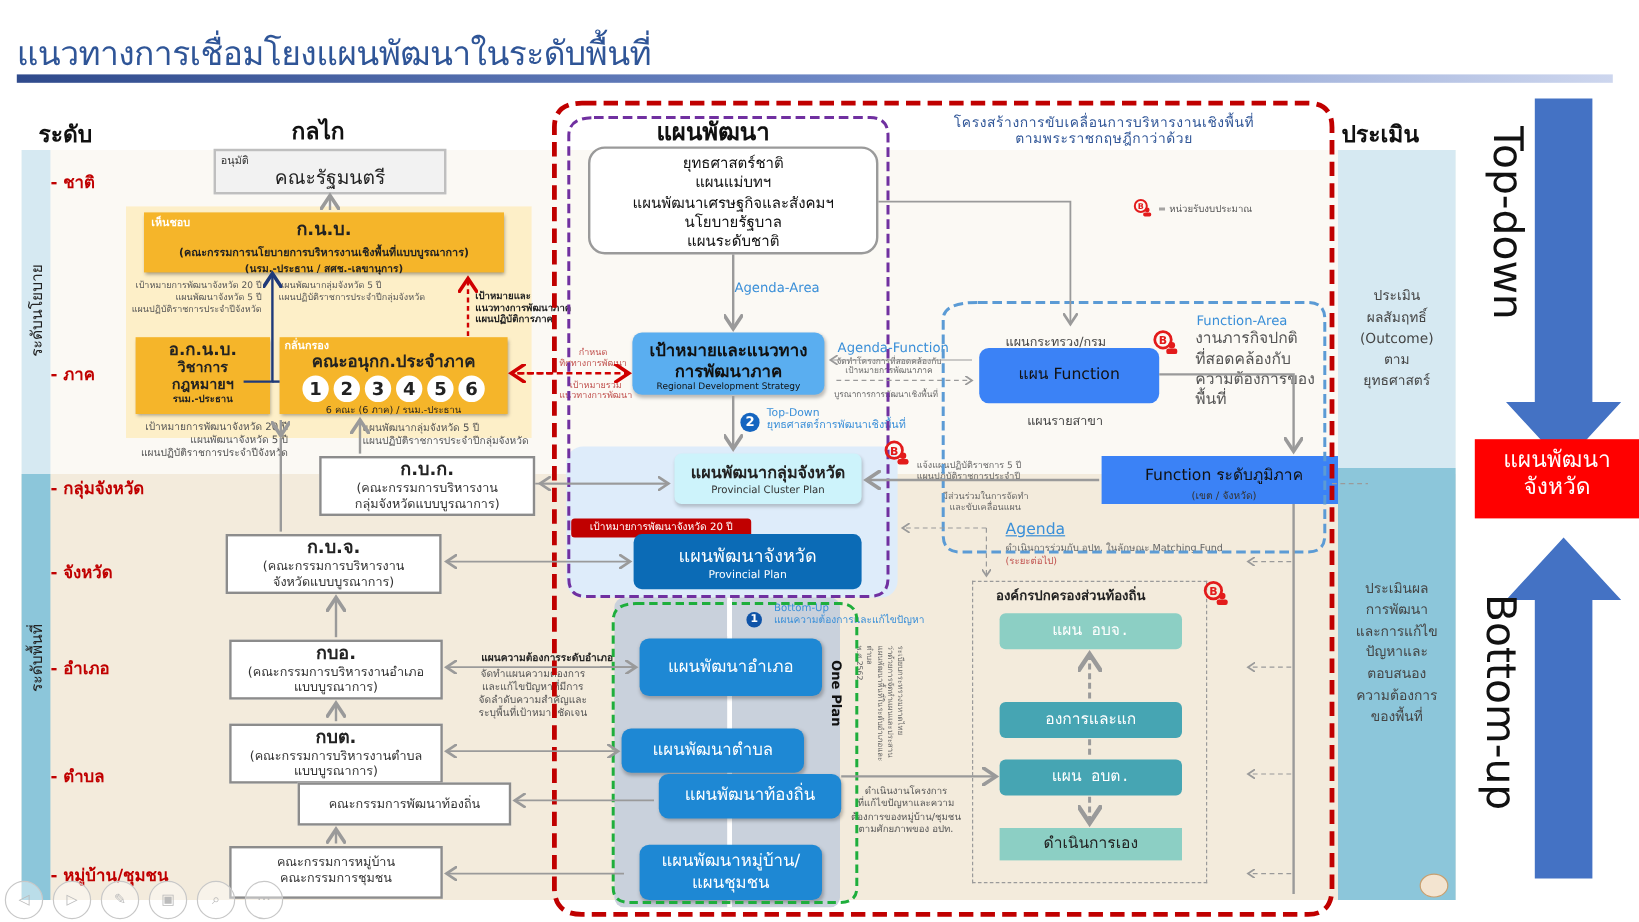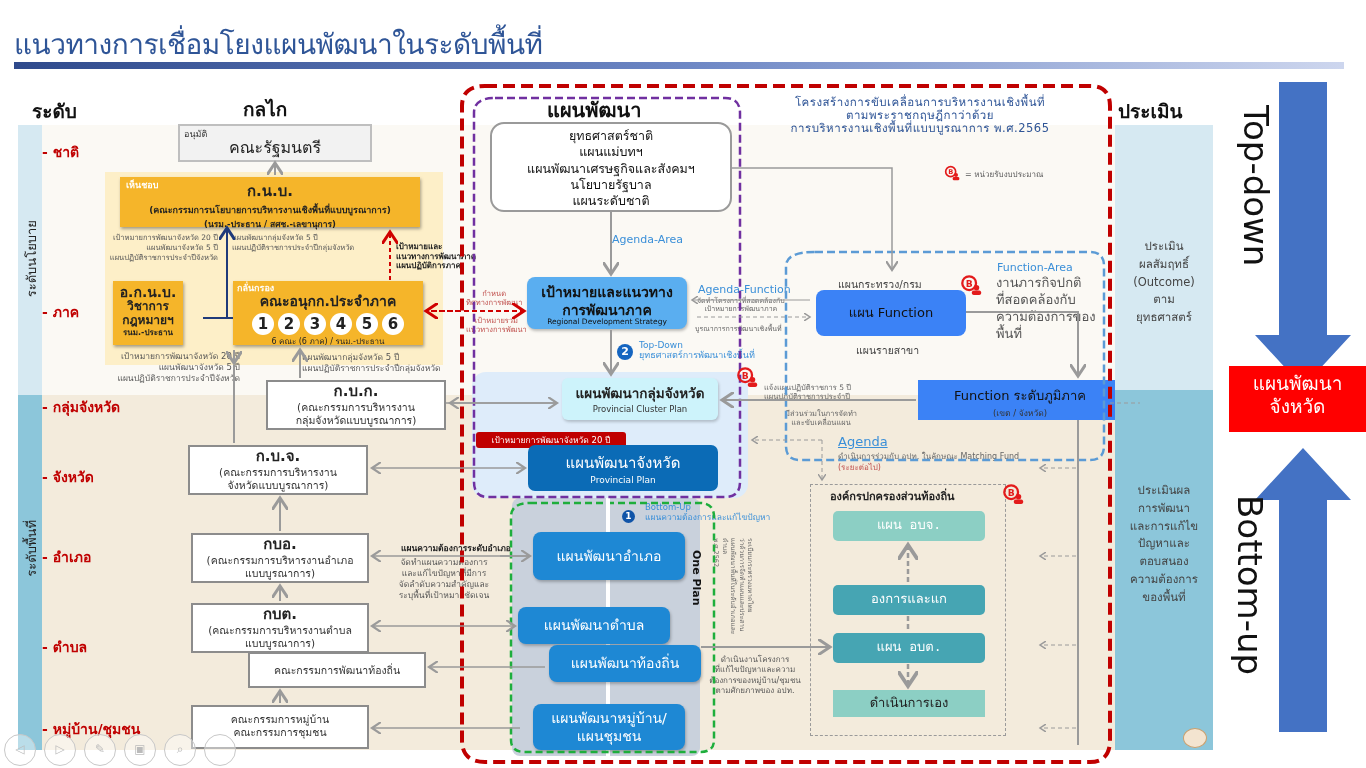--- a/index.html
+++ b/index.html
@@ -82,21 +82,21 @@
 <div class="abs tiny" style="left:232px;top:233px;">
   <div>แผนพัฒนากลุ่มจังหวัด 5 ปี</div>
   <div>แผนปฏิบัติราชการประจำปีกลุ่มจังหวัด</div>
 </div>
 <div class="abs" style="left:396px;top:242px;font-size:8px;font-weight:bold;color:#222;line-height:1.2;white-space:nowrap;">
   <div>เป้าหมายและ</div>
   <div>แนวทางการพัฒนาภาค</div>
   <div>แผนปฏิบัติการภาค</div>
 </div>
 
-<div class="abs box-orange" style="left:113px;top:281px;width:70px;height:64px;line-height:1.15;">
+<div class="abs box-orange" style="left:113px;top:281px;width:112px;height:64px;line-height:1.15;">
   <div style="font-size:14px;font-weight:bold;margin-top:3px;">อ.ก.น.บ.</div>
   <div style="font-size:12px;font-weight:bold;">วิชาการ</div>
   <div style="font-size:12px;font-weight:bold;">กฎหมายฯ</div>
   <div style="font-size:8px;font-weight:bold;">รนม.-ประธาน</div>
 </div>
 
 <div class="abs box-orange" style="left:233px;top:281px;width:190px;height:64px;">
   <div class="abs" style="left:4px;top:0px;font-size:9px;color:#fff;font-weight:bold;">กลั่นกรอง</div>
   <div style="font-size:14px;font-weight:bold;margin-top:9px;">คณะอนุกก.ประจำภาค</div>
   <div style="margin-top:1px;">
@@ -217,21 +217,20 @@
 <div class="abs" style="left:712px;top:538px;writing-mode:vertical-rl;font-size:6.5px;color:#666;line-height:1.3;height:110px;">
   <span>ระเบียบกระทรวงมหาดไทย</span><br>
   <span>ว่าด้วยการจัดทำแผนและประสาน</span><br>
   <span>แผนพัฒนาพื้นที่ในระดับอำเภอและตำบล</span><br>
   <span>พ.ศ.2562</span>
 </div>
 
 <div class="abs" style="left:750px;top:96px;width:340px;text-align:center;font-size:11.5px;color:#2f5597;line-height:1.15;letter-spacing:0.5px;">
   <div>โครงสร้างการขับเคลื่อนการบริหารงานเชิงพื้นที่</div>
   <div>ตามพระราชกฤษฎีกาว่าด้วย</div>
-  <div>การบริหารงานเชิงพื้นที่แบบบูรณาการ พ.ศ.2565</div>
 </div>
 
 <div class="abs" style="left:944px;top:162px;">
   <svg class="b-icon" viewBox="0 0 24 24" style="width:16px;height:16px;vertical-align:middle;">
       <circle cx="10" cy="10" r="7.5" fill="none" stroke="#e31b1b" stroke-width="2.5"></circle>
       <text x="10" y="14" font-size="10" text-anchor="middle" fill="#e31b1b" font-weight="bold" font-family="DejaVu Sans, sans-serif">B</text>
       <circle cx="18" cy="15" r="3" fill="#e31b1b"></circle>
       <rect x="13" y="18" width="10" height="5" rx="2" fill="#e31b1b"></rect>
     </svg>
   <span style="font-size:8px;color:#555;">= หน่วยรับงบประมาณ</span>

